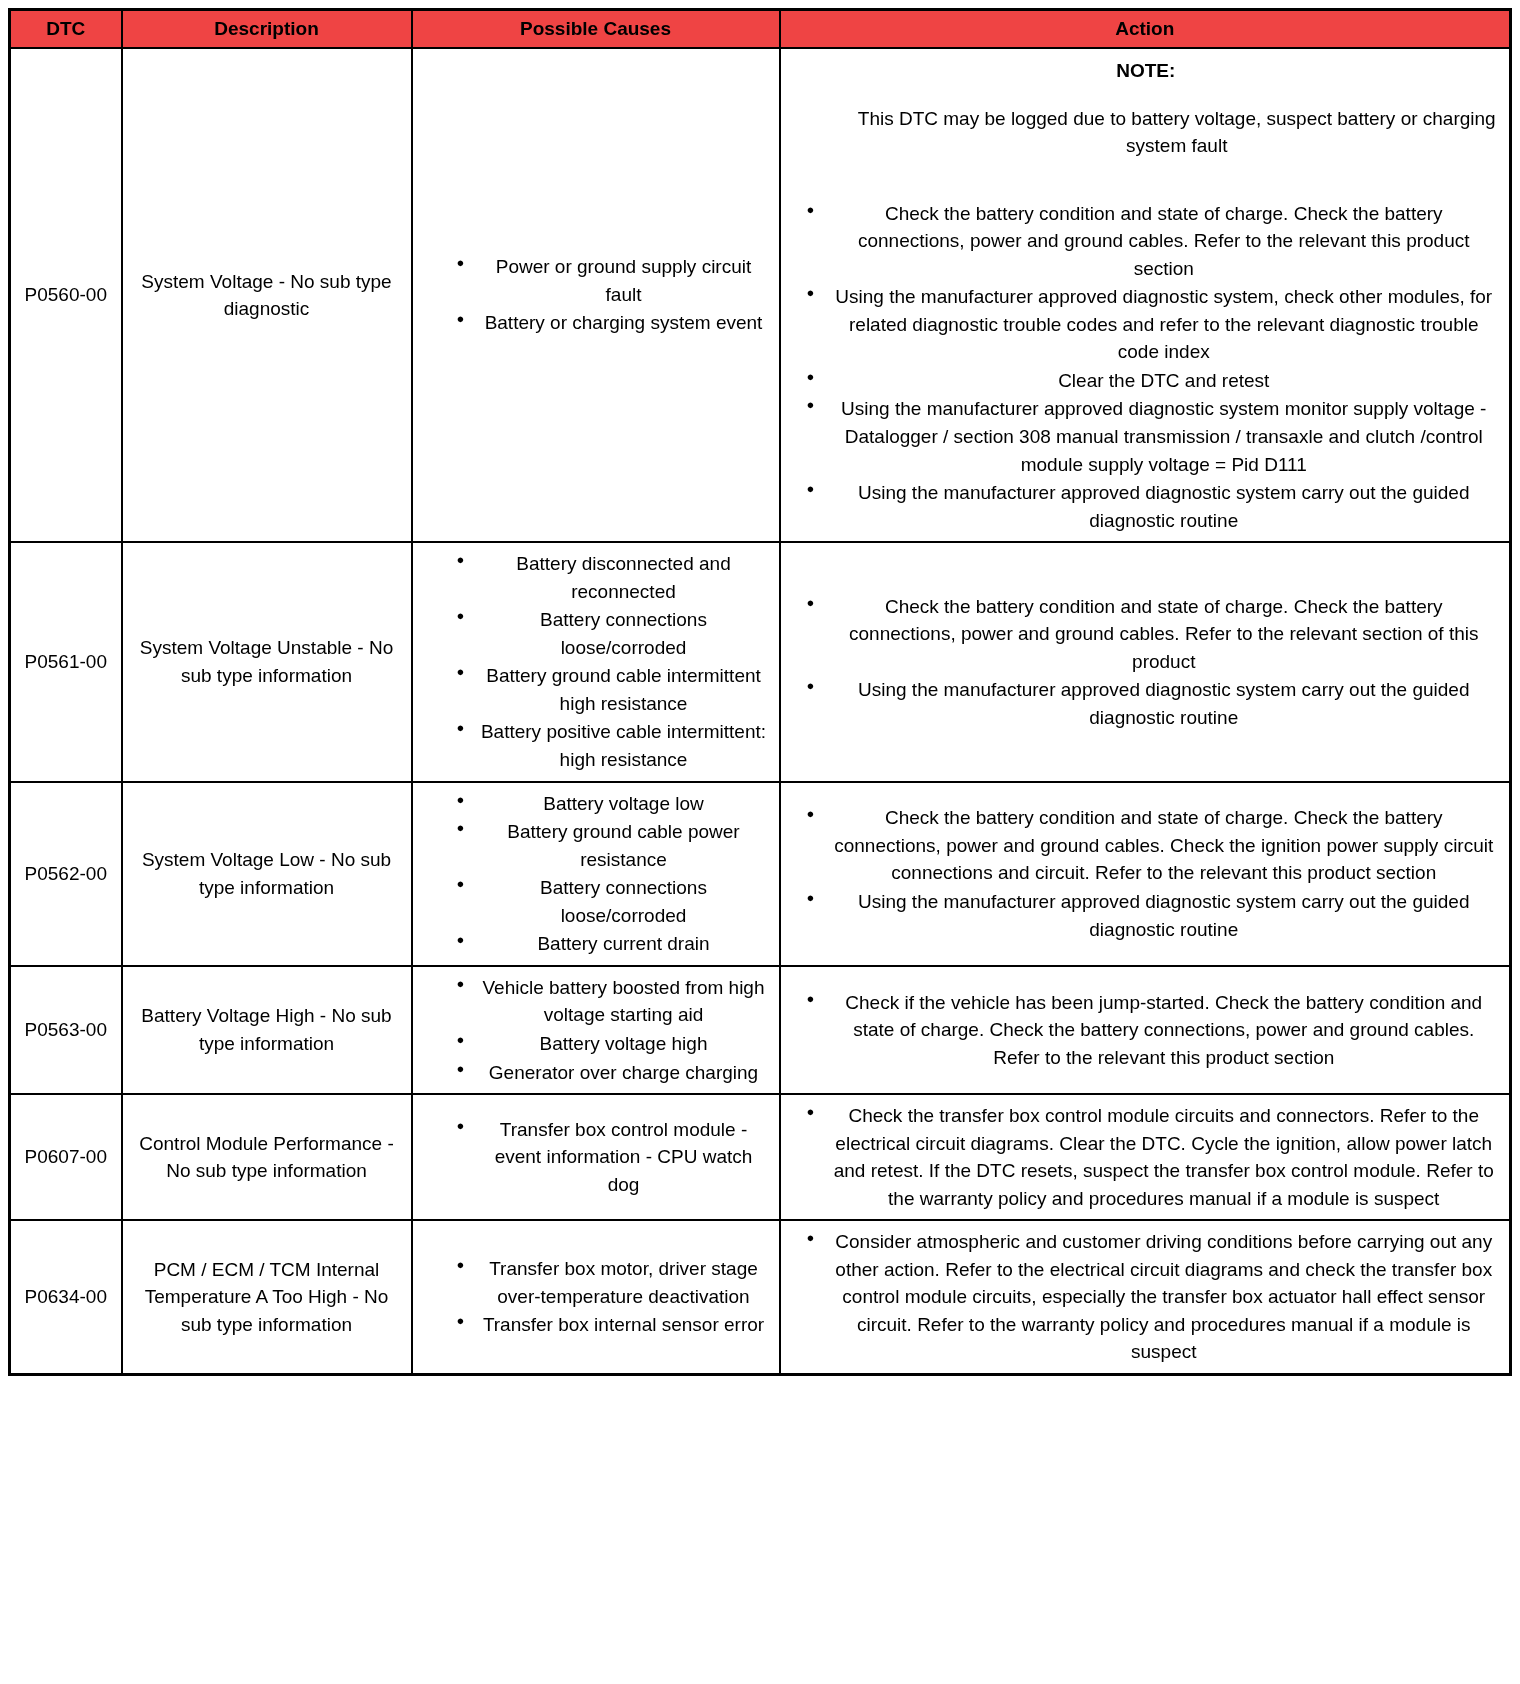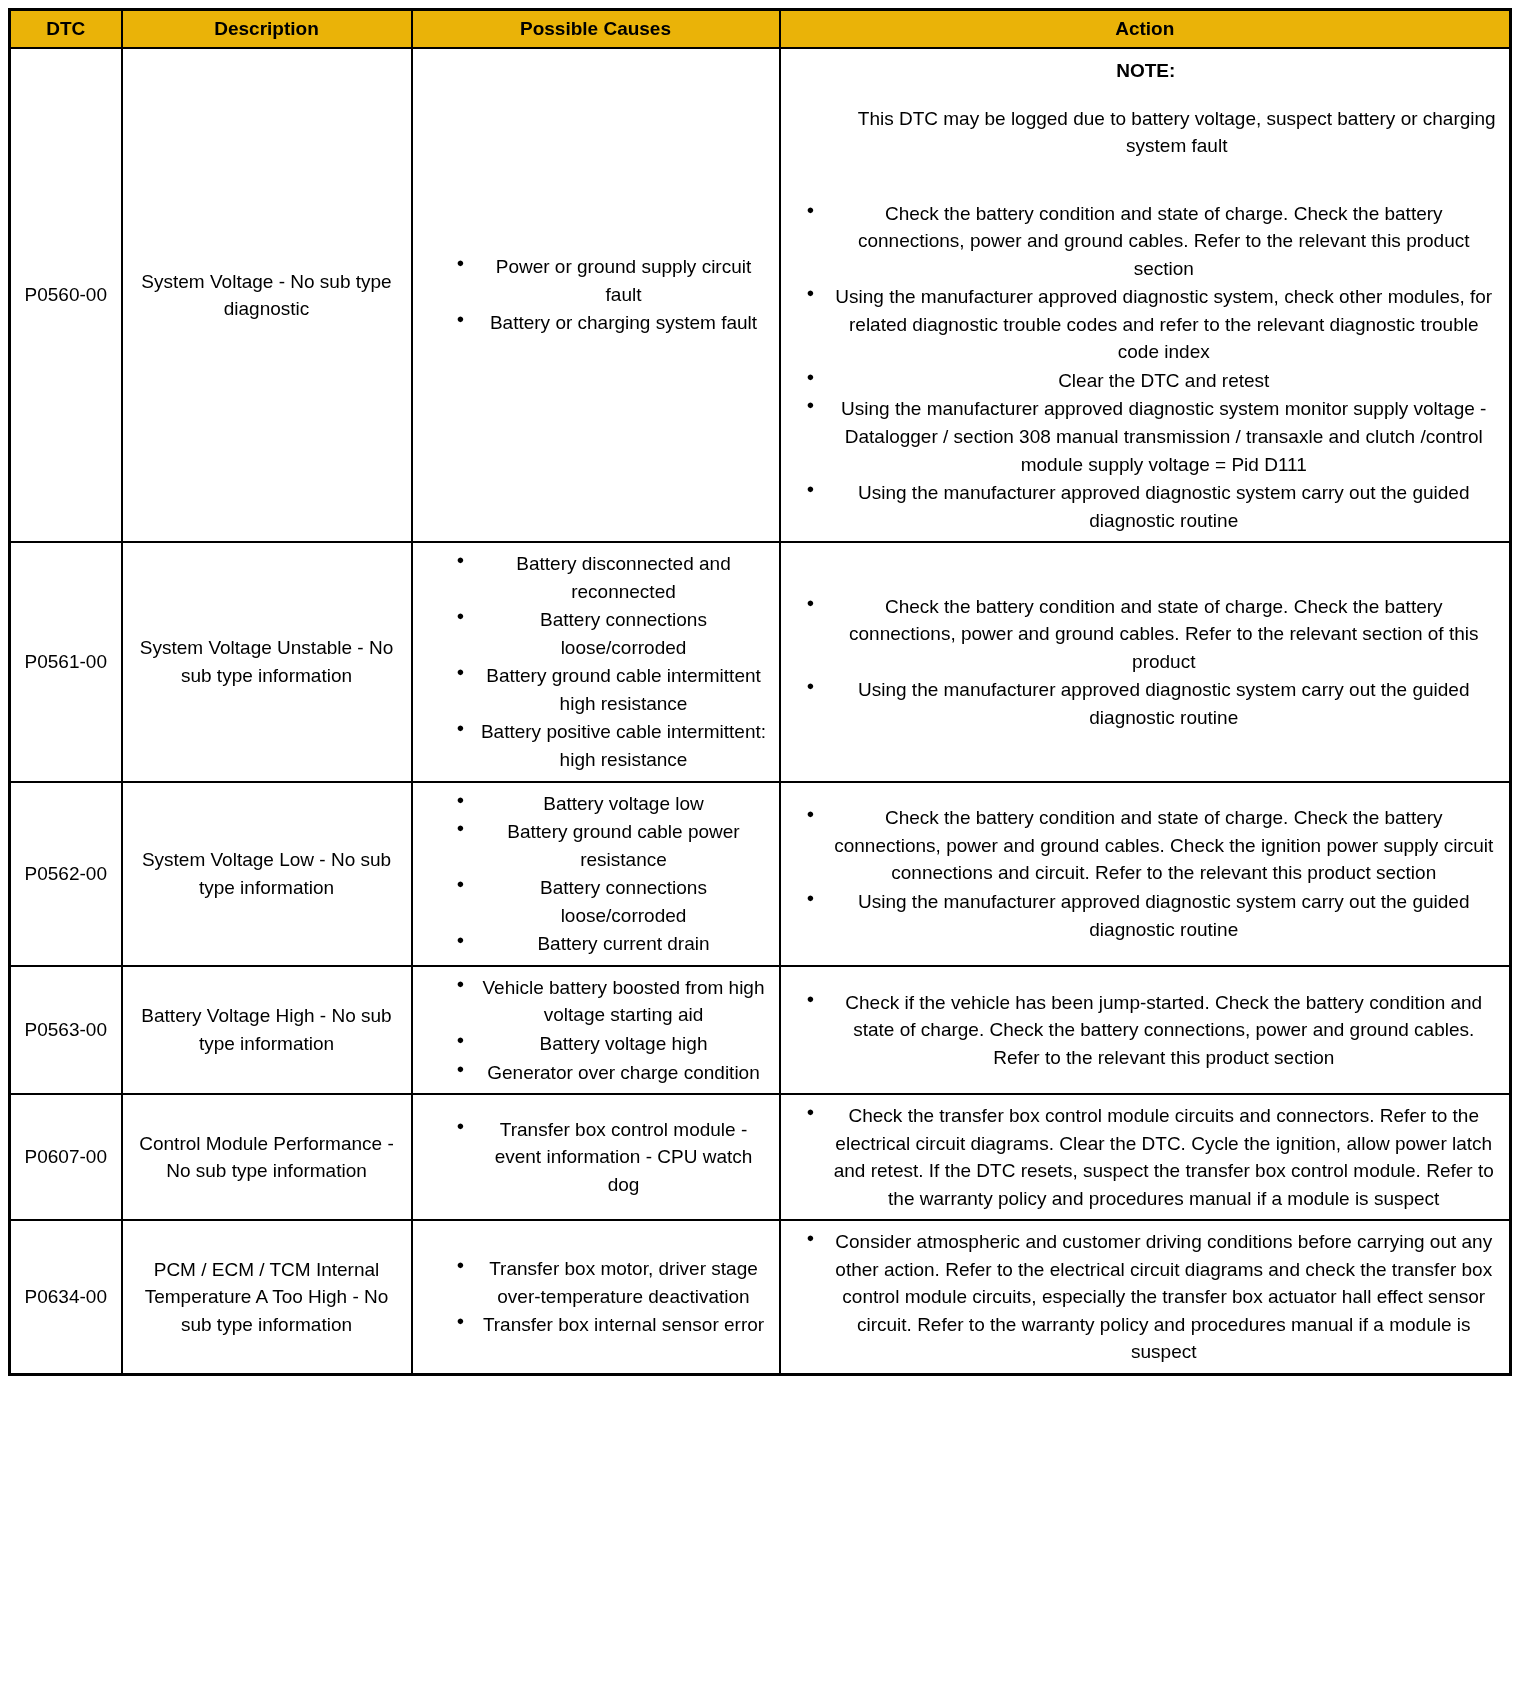--- a/index.html
+++ b/index.html
@@ -24,21 +24,21 @@
   table.dtc-table th,
   table.dtc-table td {
     border: 2px solid #000;
     vertical-align: middle;
   }
   table.dtc-table th {
     font-size: 19px;
     font-weight: bold;
     text-align: center;
     padding: 7px 4px;
-    background: #eab308;
+    background: #ef4444;
   }
   table.dtc-table td {
     font-size: 19px;
     line-height: 1.45;
     padding: 6px 8px;
     text-align: center;
   }
   col.c-dtc   { width: 112px; }
   col.c-desc  { width: 290px; }
   col.c-cause { width: 368px; }
@@ -94,21 +94,21 @@
         <th>Action</th>
       </tr>
     </thead>
     <tbody id="table-body">
         <tr>
           <td class="col-dtc">P0560-00</td>
           <td class="col-desc">System Voltage - No sub type diagnostic</td>
           <td class="col-causes">
             <ul class="bullet-list">
               <li>Power or ground supply circuit fault</li>
-              <li>Battery or charging system fault</li>
+              <li>Battery or charging system event</li>
             </ul>
           </td>
           <td class="col-action">
             <div class="note-label">NOTE:</div>
             <div class="note-text">This DTC may be logged due to battery voltage, suspect battery or charging system fault</div>
             <ul class="bullet-list">
               <li>Check the battery condition and state of charge. Check the battery connections, power and ground cables. Refer to the relevant this product section</li>
               <li>Using the manufacturer approved diagnostic system, check other modules, for related diagnostic trouble codes and refer to the relevant diagnostic trouble code index</li>
               <li>Clear the DTC and retest</li>
               <li>Using the manufacturer approved diagnostic system monitor supply voltage - Datalogger / section 308 manual transmission / transaxle and clutch /control module supply voltage = Pid D111</li>
@@ -152,21 +152,21 @@
             </ul>
           </td>
         </tr>
         <tr>
           <td class="col-dtc">P0563-00</td>
           <td class="col-desc">Battery Voltage High - No sub type information</td>
           <td class="col-causes">
             <ul class="bullet-list">
               <li>Vehicle battery boosted from high voltage starting aid</li>
               <li>Battery voltage high</li>
-              <li>Generator over charge condition</li>
+              <li>Generator over charge charging</li>
             </ul>
           </td>
           <td class="col-action">
             <ul class="bullet-list">
               <li>Check if the vehicle has been jump-started. Check the battery condition and state of charge. Check the battery connections, power and ground cables. Refer to the relevant this product section</li>
             </ul>
           </td>
         </tr>
         <tr>
           <td class="col-dtc">P0607-00</td>

